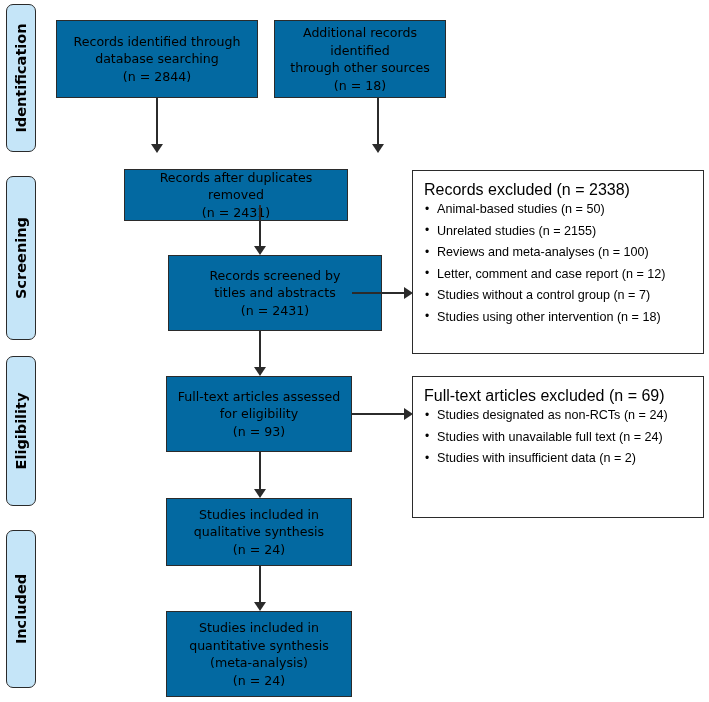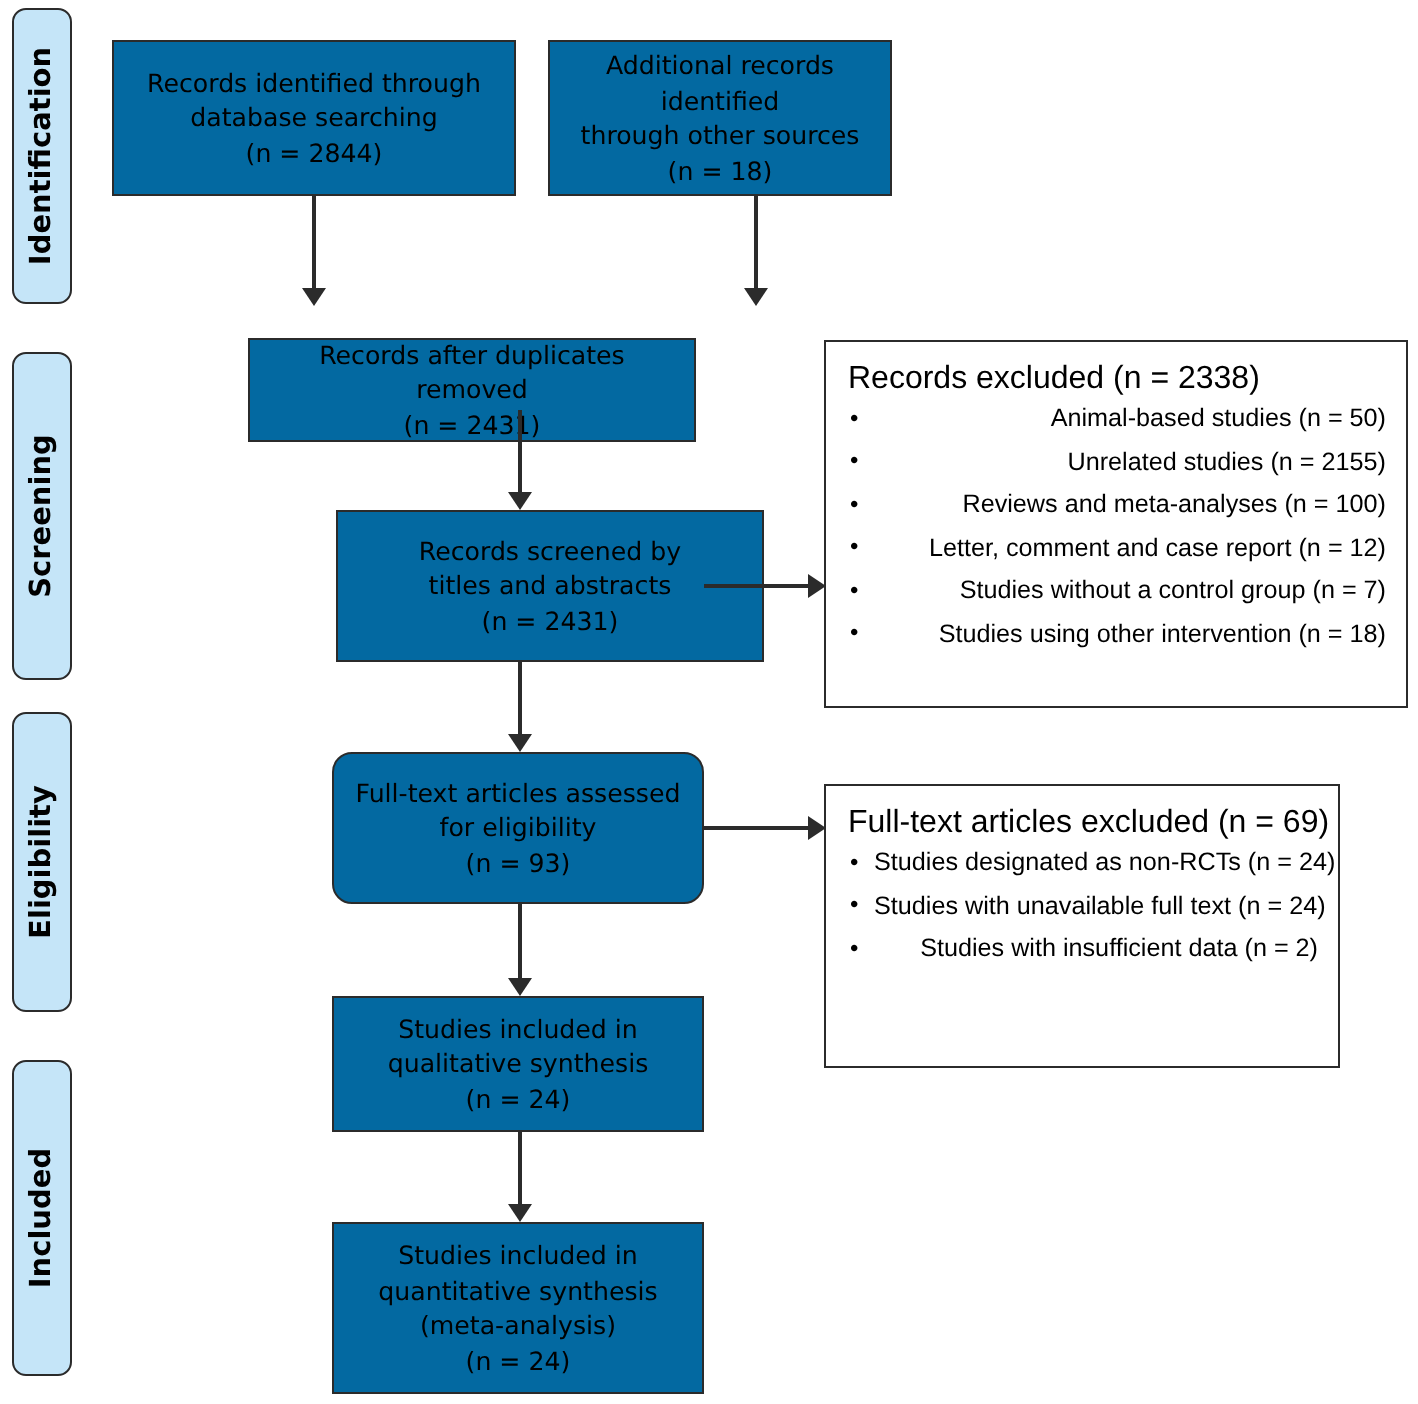--- a/index.html
+++ b/index.html
@@ -80,21 +80,20 @@
     padding: 0;
   }
   .excl-list li {
     font-family: "Liberation Sans", sans-serif;
     font-size: 12.6px;
     line-height: 21.5px;
     color: #000000;
     white-space: nowrap;
     position: relative;
     padding-left: 13px;
-    text-align: right;
   }
   .excl-list li::before {
     content: "\2022";
     position: absolute;
     left: 1px;
     top: -0.5px;
     font-size: 12px;
   }
 
   
@@ -189,30 +188,30 @@
       <li>Reviews and meta-analyses (n = 100)</li>
       <li>Letter, comment and case report (n = 12)</li>
       <li>Studies without a control group (n = 7)</li>
       <li>Studies using other intervention (n = 18)</li>
     </ul>
   </div>
 
   <div class="v-line" style="left:259px; top:331px; height:36px;"></div>
   <div class="arrow-down" style="left:254px; top:367px;"></div>
 
-  <div class="flow-box" style="left:166px; top:376px; width:186px; height:76px;border-radius:10px;">
+  <div class="flow-box" style="left:166px; top:376px; width:186px; height:76px;">
     <span class="box-text">Full-text articles assessed
 for eligibility
 (n = 93)</span>
   </div>
 
   <div class="h-line" style="left:352px; top:413px; width:54px;"></div>
   <div class="arrow-right" style="left:404px; top:408px;"></div>
 
-  <div class="excl-box" style="left:412px; top:392px; width:258px; height:142px;">
+  <div class="excl-box" style="left:412px; top:376px; width:292px; height:142px;">
     <div class="excl-title">Full-text articles excluded (n = 69)</div>
     <ul class="excl-list">
       <li>Studies designated as non-RCTs (n = 24)</li>
       <li>Studies with unavailable full text (n = 24)</li>
       <li>Studies with insufficient data (n = 2)</li>
     </ul>
   </div>
 
   <div class="v-line" style="left:259px; top:452px; height:37px;"></div>
   <div class="arrow-down" style="left:254px; top:489px;"></div>

